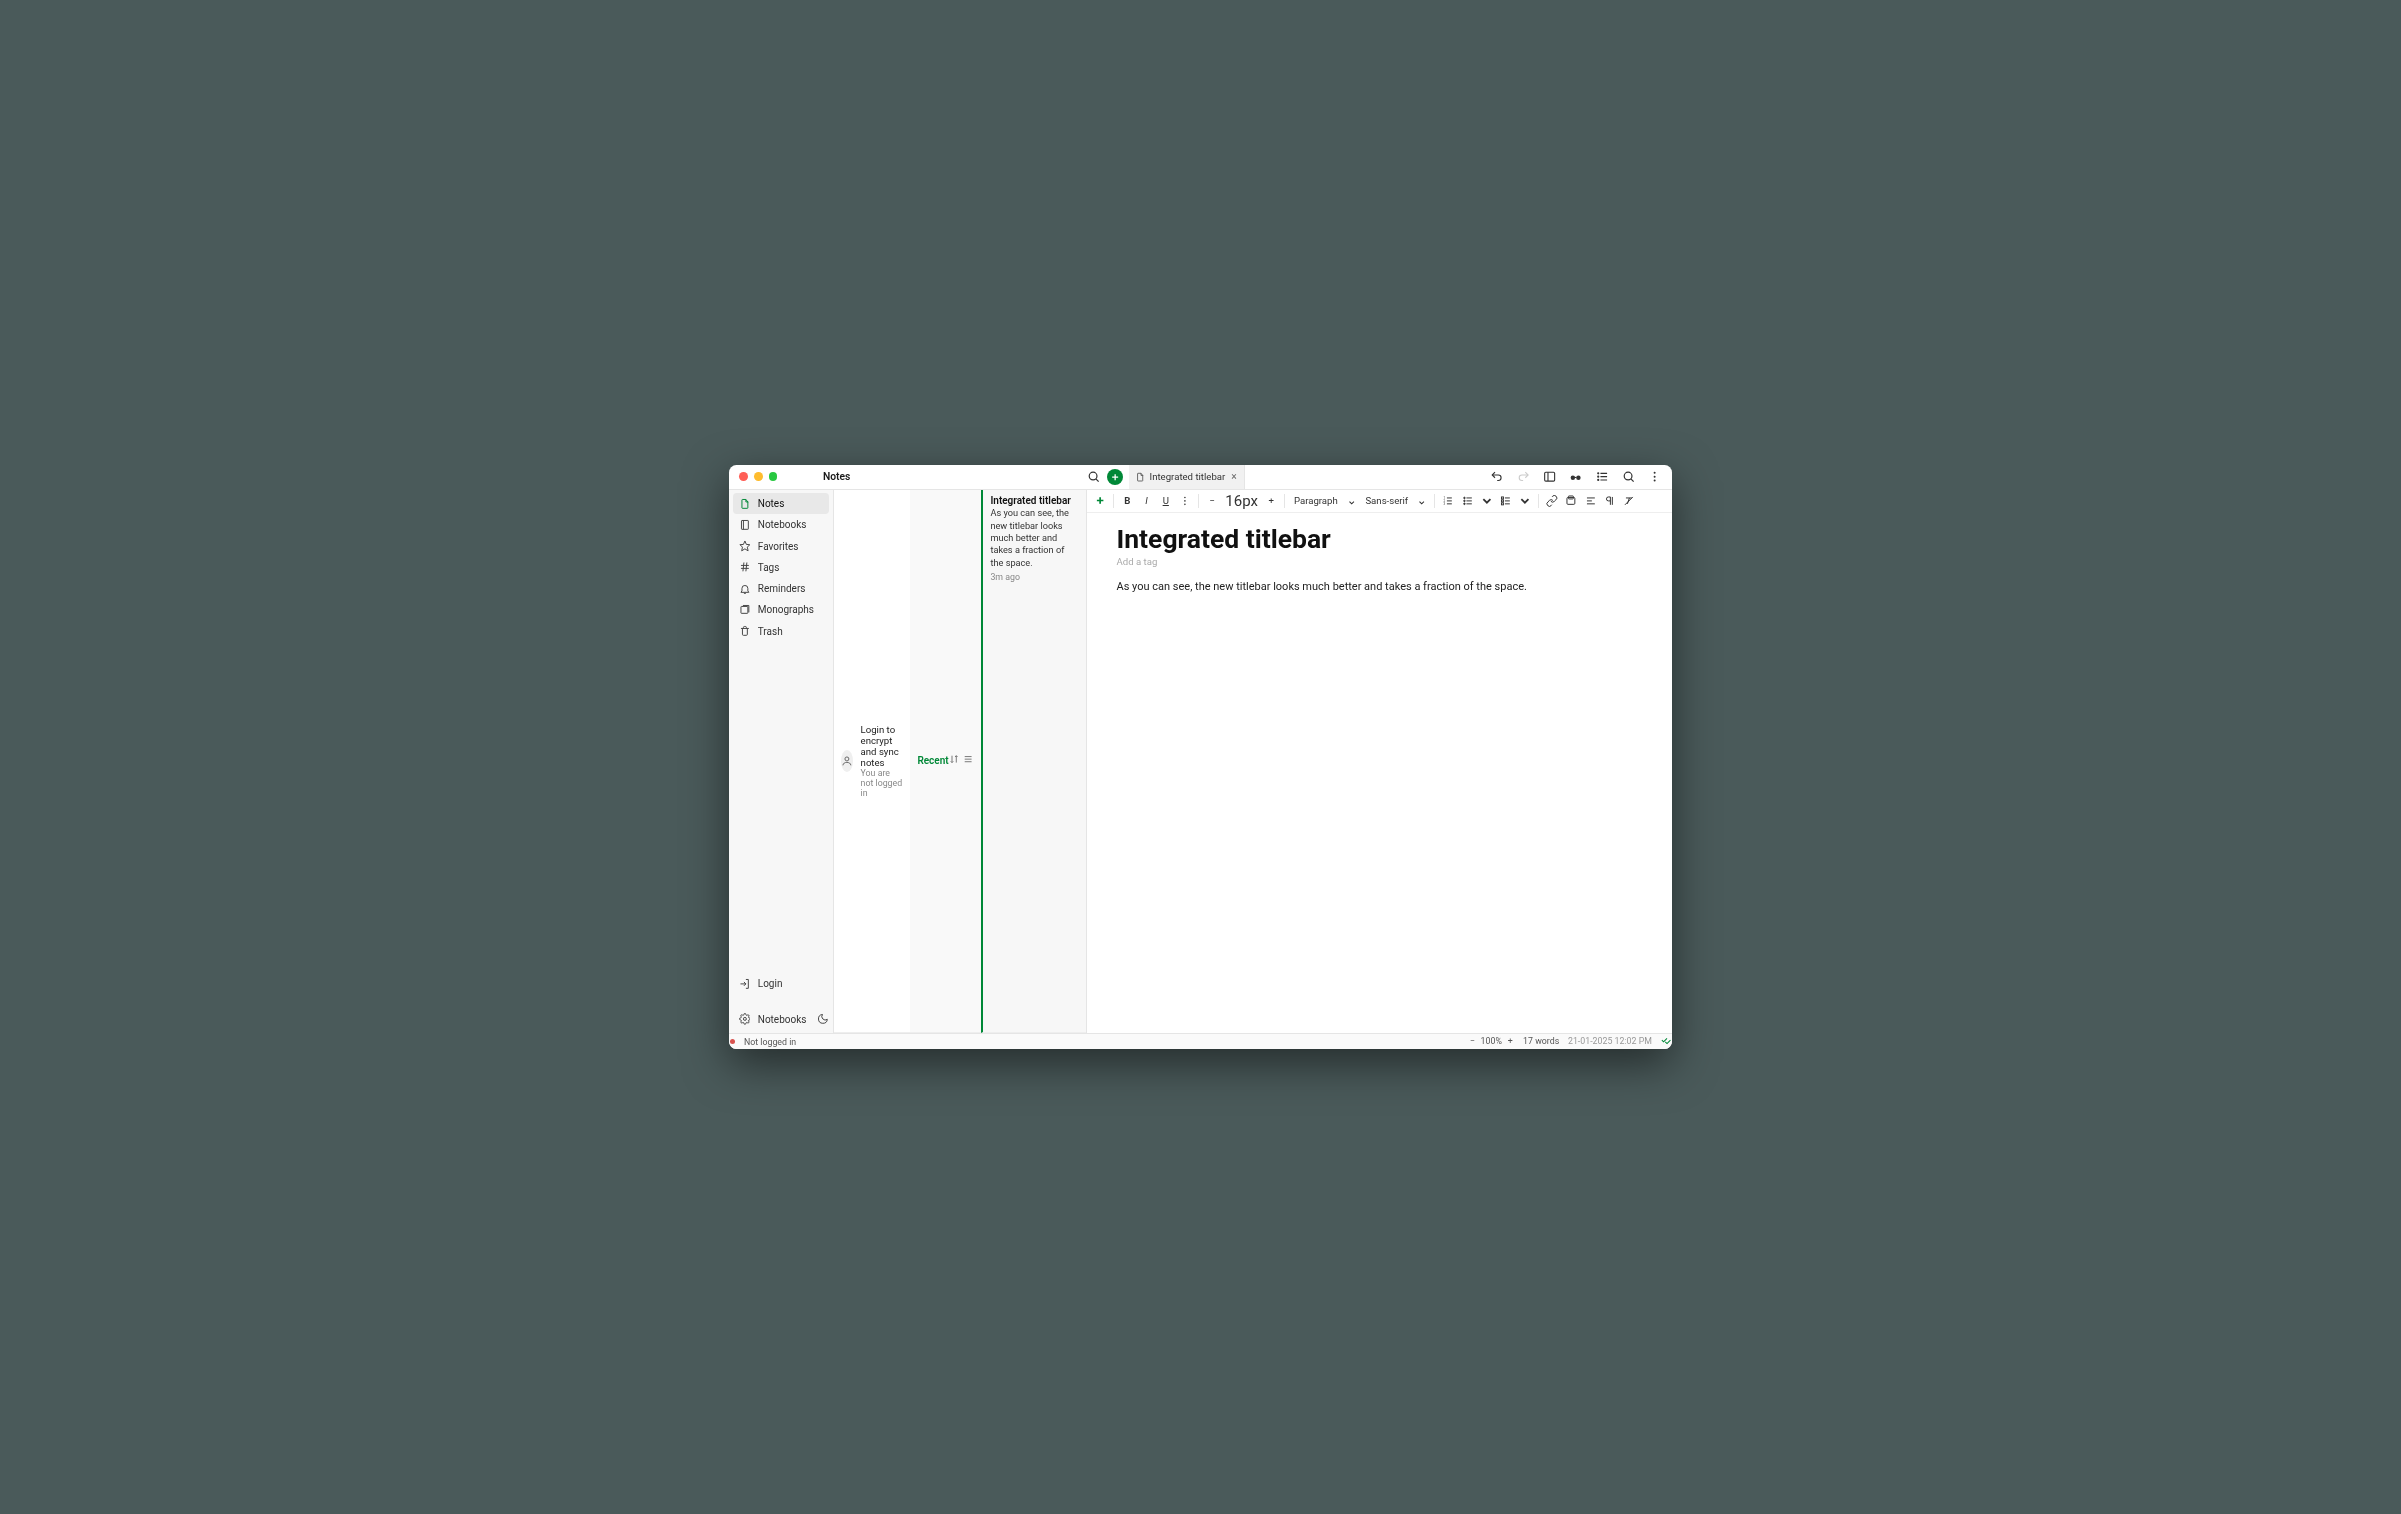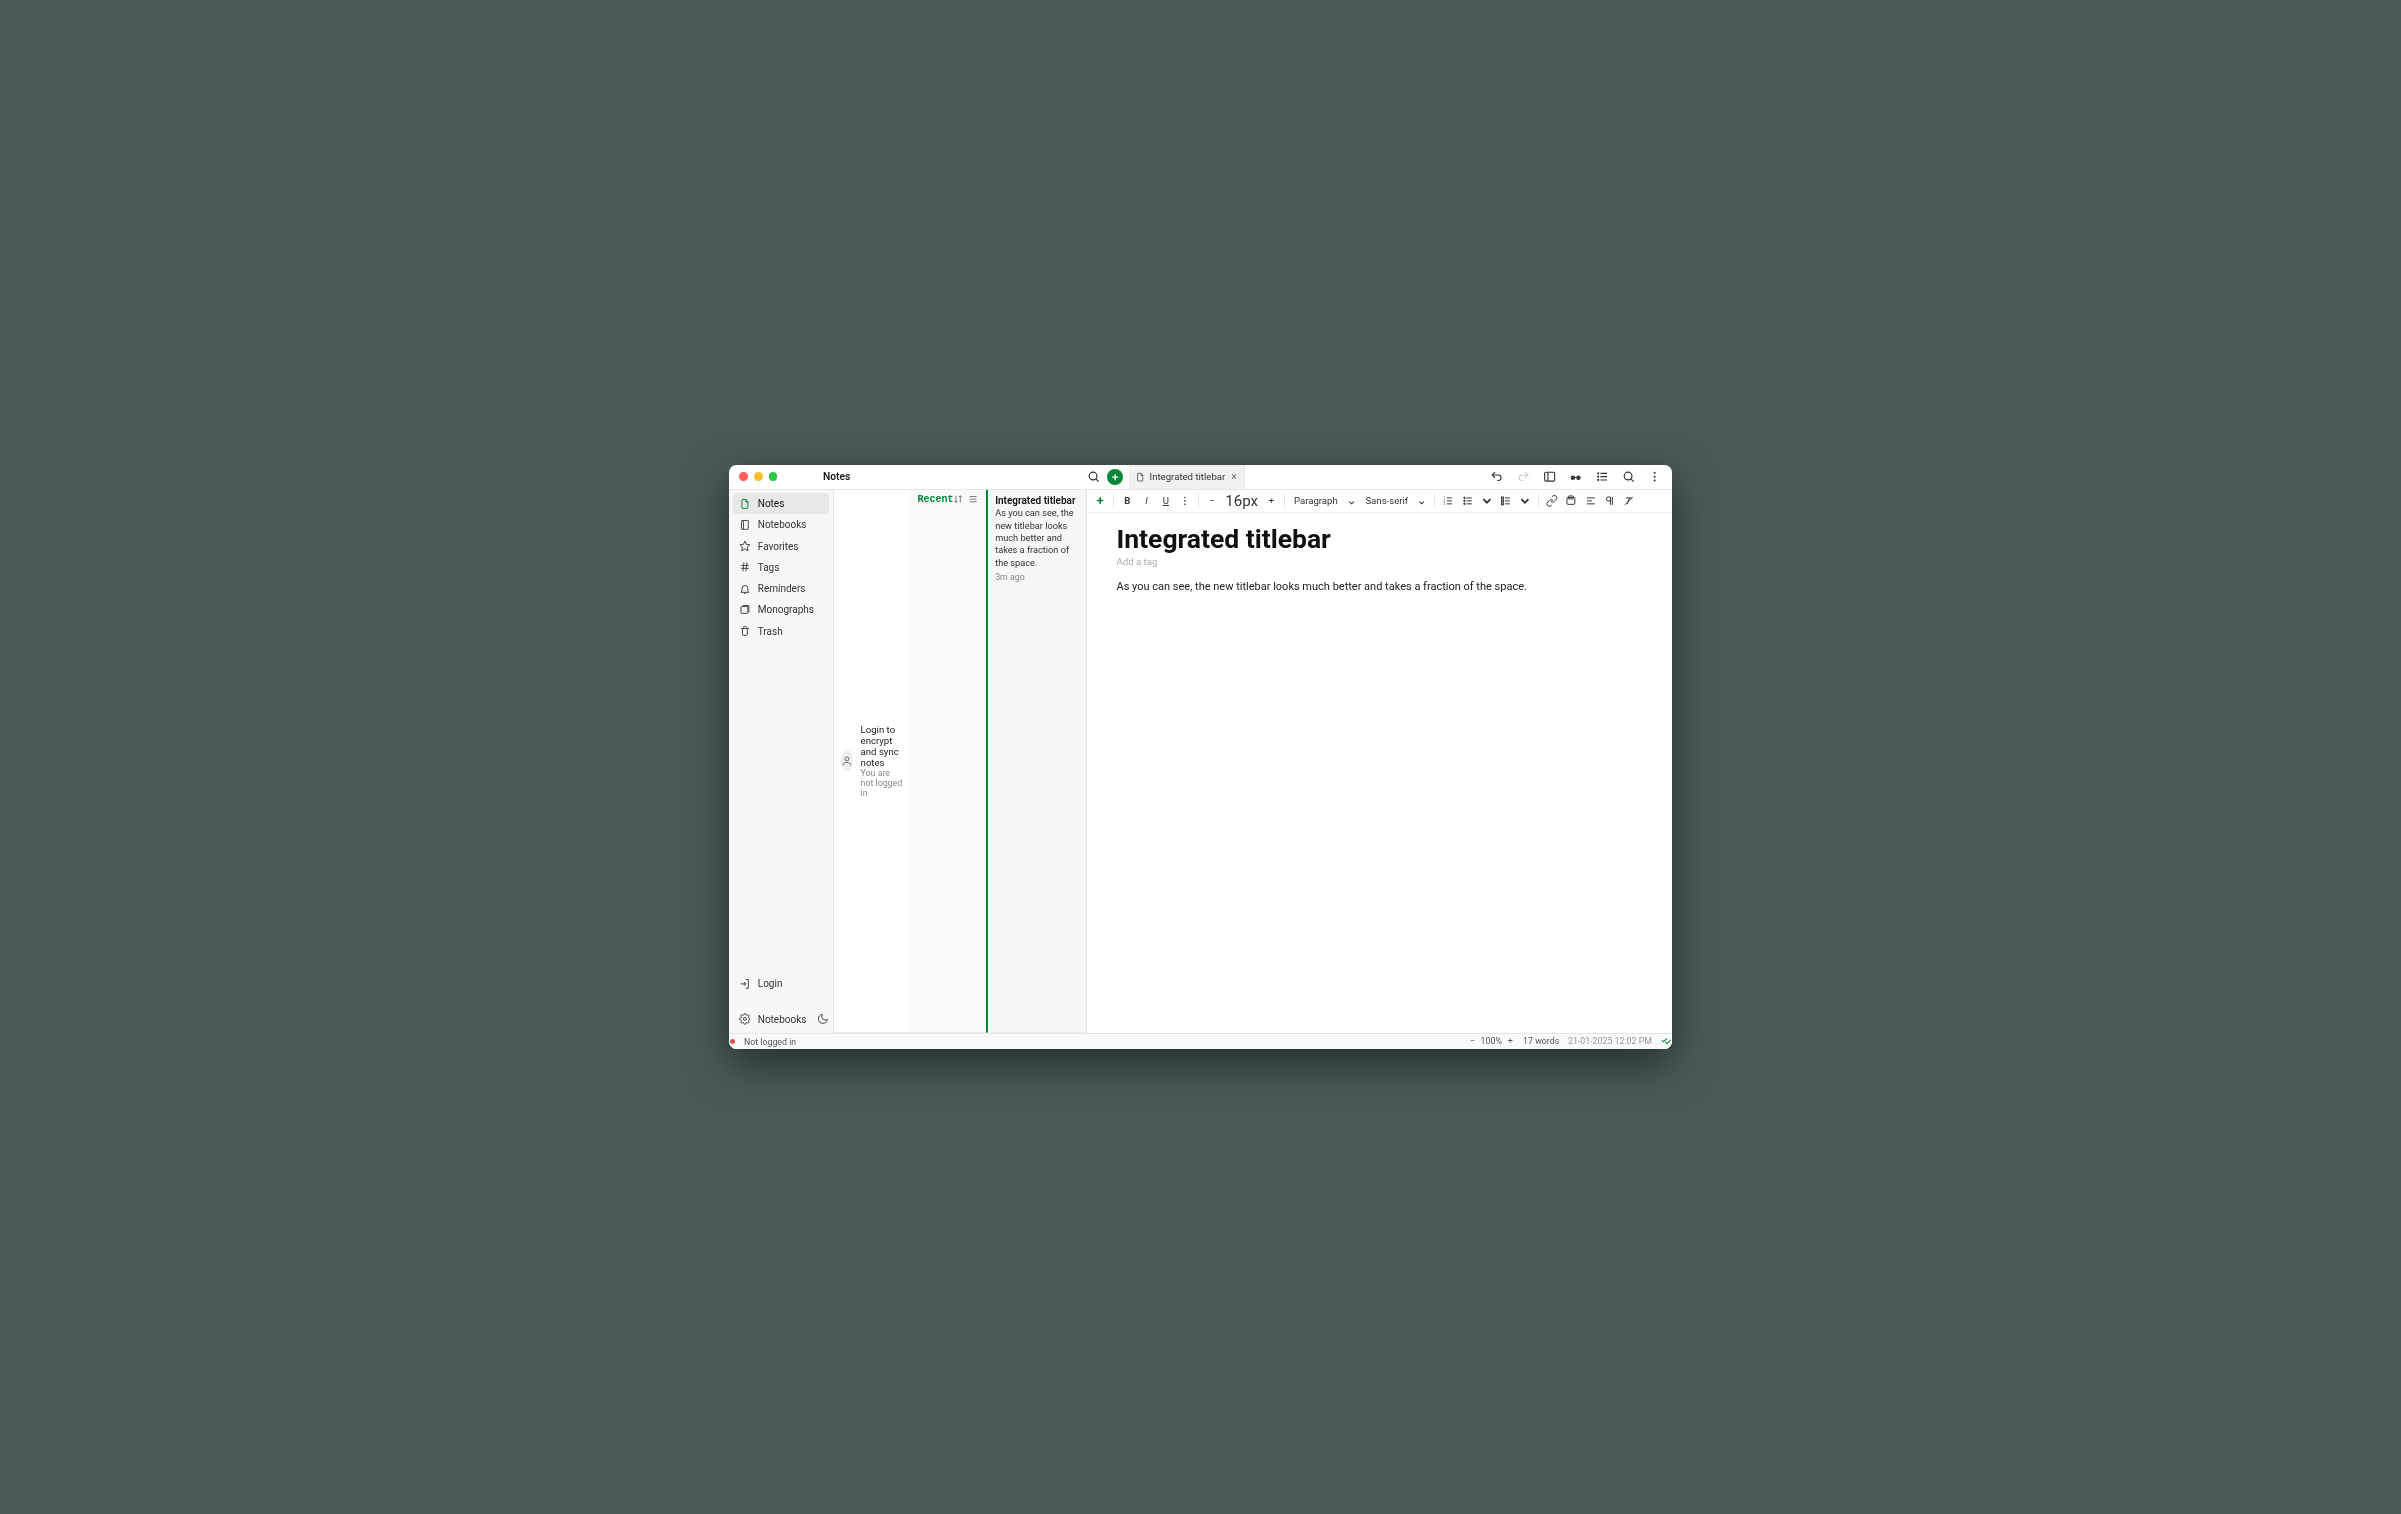--- a/index.html
+++ b/index.html
@@ -174,25 +174,24 @@
   .avatar {
     width: 22px; height: 22px; border-radius: 50%;
     background: #efefef;
     display:flex;align-items:center;justify-content:center;
     color:#666;
   }
   .login-text .l1 { font-size: 9.6px; color:#222; }
   .login-text .l2 { font-size: 8.8px; color:#888; }
   .list-header {
     display: flex;
-    align-items: flex-start;
+    align-items: center;
     padding: 4.4px 7.4px;
     border-bottom: 0.7px solid #eee;
     background:#f9f9f9;
-    font-family:Liberation Mono, monospace;
   }
   .list-header .lbl { font-size:10px; font-weight:600; color:#008837; cursor:pointer; }
   .list-header .tools { margin-left:auto; display:flex; gap:4.4px; color:#666; }
   .list-header .tools span { cursor:pointer; font-size:10.3px; }
   .note-entry {
     padding: 5.9px 7.4px 5.9px 7.4px;
     border-left: 2.2px solid #008837;
     background:#f7f7f7;
     border-bottom:0.7px solid #eee;
     cursor:pointer;

